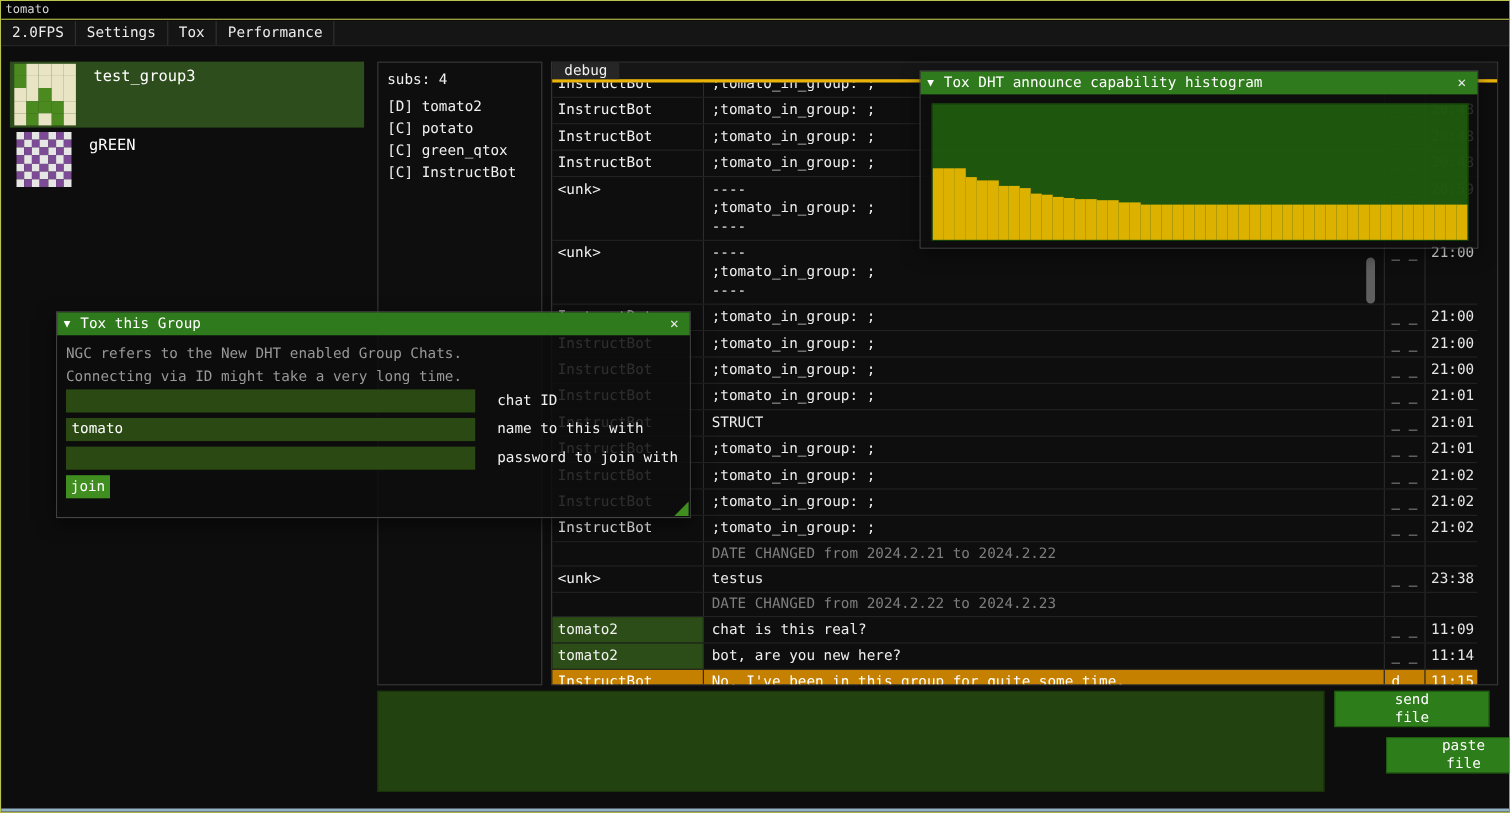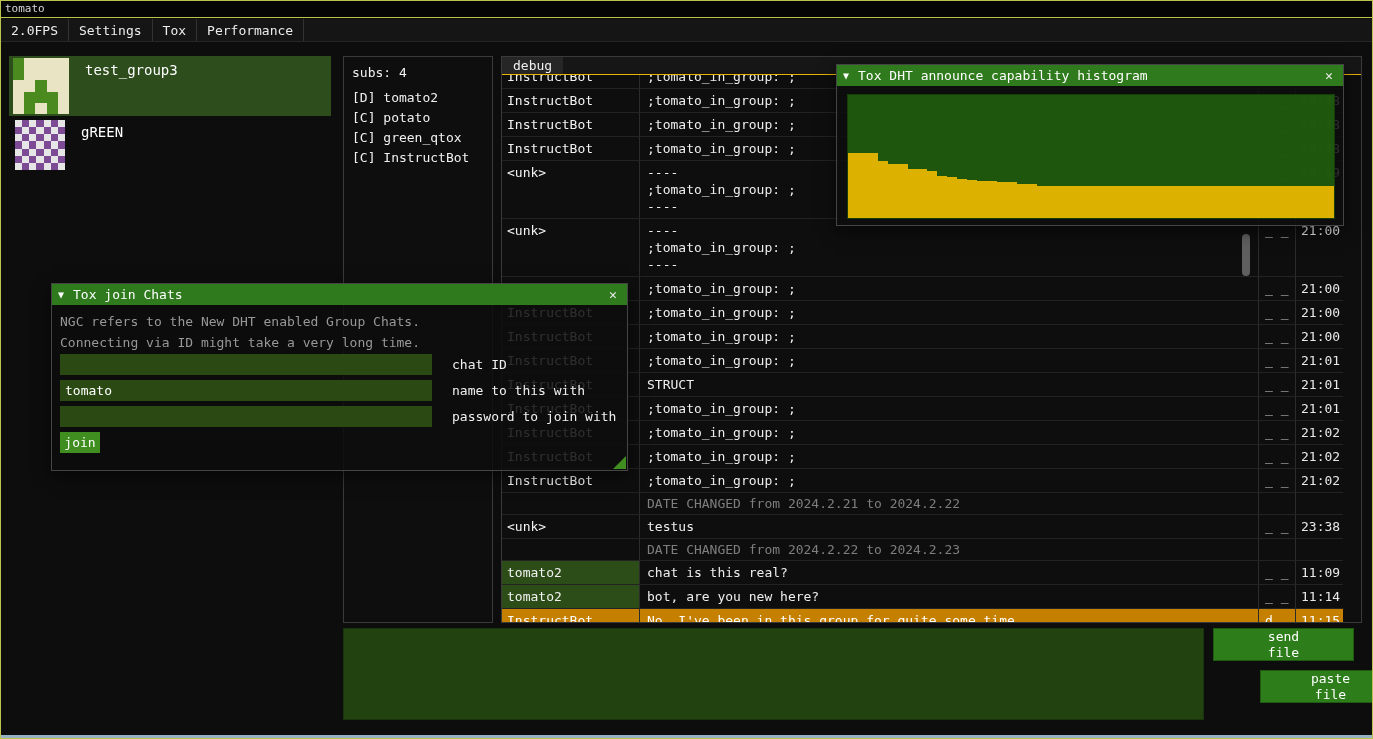--- a/index.html
+++ b/index.html
@@ -16,21 +16,21 @@
   .roster-row.selected{background:#2d4d1c}
   .avatar{display:grid;image-rendering:pixelated}
   .roster-name{margin-left:16px;margin-top:6px;font-size:14px;color:#fff}
 
   .panel{position:absolute;background:#0e0e0e;border:1px solid #3a3a3a}
   .subs-label{padding:8px 0 0 8px;color:#f0f0f0}
   .member-list{padding:8px 0 0 8px}
   .member-item{line-height:20px;color:#f0f0f0;cursor:default}
 
   
-  .chat-tabbar{height:18px;background:#161616;border-bottom:1px solid #eab308;display:flex;align-items:stretch}
+  .chat-tabbar{height:18px;background:#161616;border-bottom:3px solid #eab308;display:flex;align-items:stretch}
   .chat-tab{padding:0 11px;background:#262626;color:#f0f0f0;display:flex;align-items:center;font-size:13px}
   .chat-rows{position:absolute;left:0;top:18px;right:0;bottom:0;overflow:hidden}
   .crow{display:flex;width:841px;border-bottom:1px solid #232323}
   .crow>div{padding-top:3px;padding-bottom:3px;line-height:17px}
   .c-sender{width:137px;padding-left:5px;color:#f2f2f2}
   .c-msg{width:619px;padding-left:7px;border-left:1px solid #2c2c2c;white-space:pre-line;color:#eee}
   .c-flags{width:37px;padding-left:6px;border-left:1px solid #2c2c2c;color:#cfcfcf}
   .c-time{width:48px;padding-left:5px;border-left:1px solid #2c2c2c;color:#e8e8e8}
   .crow.system>div{padding-top:2px;padding-bottom:2px}
   .c-msg.sys{color:#7e7e7e}
@@ -374,21 +374,21 @@
           <div class="hbar" style="height: 26%; background: rgb(220, 177, 0);"></div>
           <div class="hbar" style="height: 26%; background: rgb(220, 177, 0);"></div>
           <div class="hbar" style="height: 26%; background: rgb(220, 177, 0);"></div>
         </div>
     </div>
   </div>
 
   <div class="fwindow" style="left:50px;top:282px;width:577px;height:188px;z-index:40">
     <div class="wtitle">
       <span class="arrow">▼</span>
-      <span>Tox join Chats</span>
+      <span>Tox this Group</span>
       <span class="close">✕</span>
     </div>
     <div class="wbody">
       <div class="jw-note" style="top:6px">NGC refers to the New DHT enabled Group Chats.</div>
       <div class="jw-note" style="top:27px">Connecting via ID might take a very long time.</div>
 
       <div class="jw-row" style="top:49px">
         <input class="jw-input" value="" style="">
         <span class="jw-label">chat ID</span>
       </div>

